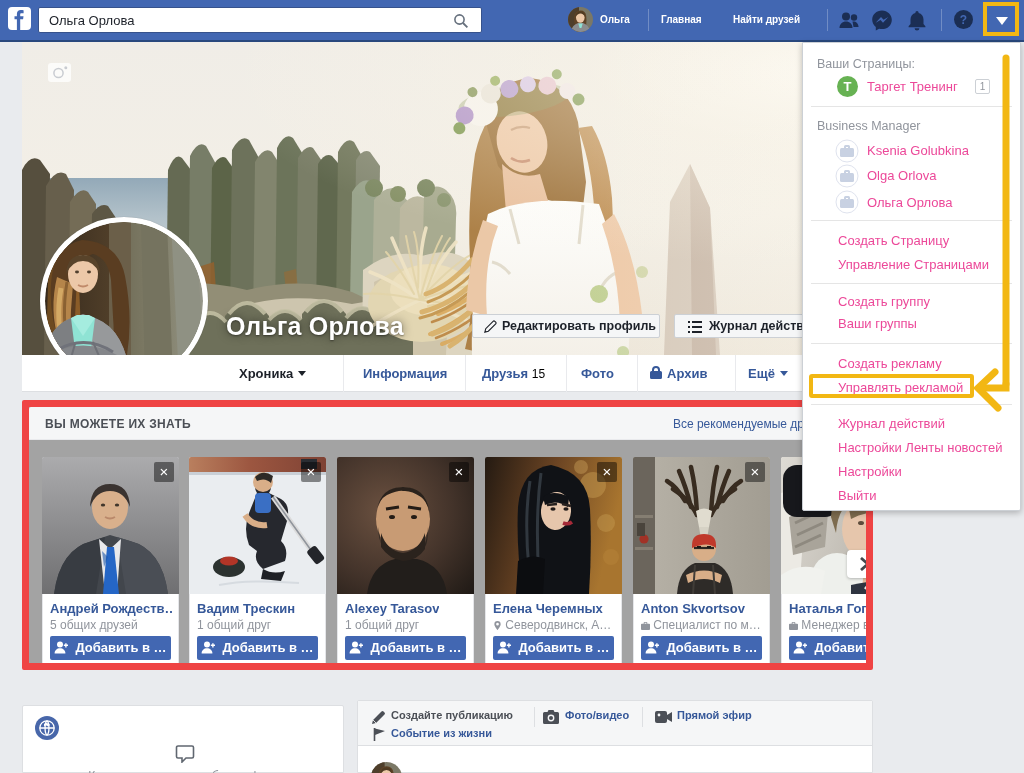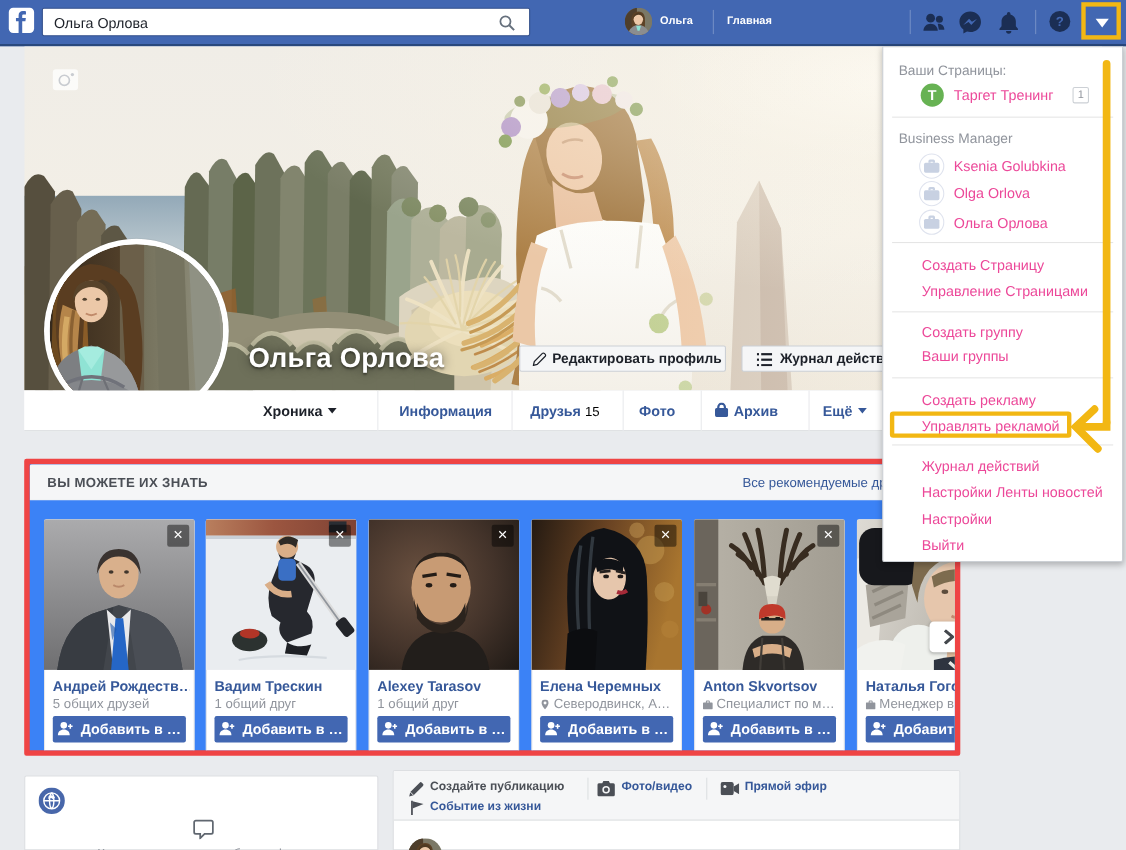--- a/index.html
+++ b/index.html
@@ -24,21 +24,21 @@
 .cbtn{position:absolute;top:314px;height:24px;background:#f5f6f7;border:1px solid #ccd0d5;border-radius:2px;font-size:12.5px;font-weight:bold;color:#1d2129;line-height:22px;white-space:nowrap;overflow:hidden}
 
 #ppic{position:absolute;left:40px;top:217px;width:168px;height:168px;border-radius:50%;background:#fff;box-shadow:0 0 1px rgba(0,0,0,.3)}
 #ppic svg{position:absolute;left:5px;top:5px;border-radius:50%}
 
 #tabs{position:absolute;left:22px;top:355px;width:980px;height:37px;background:#fff;border-bottom:1px solid #dddfe2}
 .tab{position:absolute;top:0;height:37px;line-height:37px;font-size:13px;font-weight:bold;color:#365899;white-space:nowrap}
 .tabsep{position:absolute;top:0;height:37px;width:1px;background:#e9eaed}
 .caret{display:inline-block;width:0;height:0;border-left:4px solid transparent;border-right:4px solid transparent;border-top:5px solid #365899;vertical-align:2px;margin-left:5px}
 
-#sugg{position:absolute;left:22px;top:417px;width:851px;height:270px;background:#3b82f6;border:5px solid #ef4444;border-radius:2px;overflow:hidden}
+#sugg{position:absolute;left:22px;top:400px;width:851px;height:270px;background:#a3a3a3;border:7px solid #ef4444;border-radius:2px;overflow:hidden}
 #sugghead{position:absolute;left:0;top:0;right:0;height:33px;background:#f5f6f7;border-bottom:1px solid #e9eaed;border-radius:2px 2px 0 0}
 #sugghead .t{position:absolute;left:16px;top:10px;font-size:12px;font-weight:bold;color:#4b4f56;letter-spacing:.3px}
 #sugghead .r{position:absolute;right:62px;top:10px;font-size:12px;color:#365899}
 .fcard{position:absolute;top:50px;width:137px;height:213px;background:#fff;border:1px solid #e5e6e9;border-radius:2px}
 .fcard .ph{position:absolute;left:-1px;top:-1px;width:137px;height:137px;overflow:hidden;border-radius:2px 2px 0 0}
 .fcard .xb{position:absolute;right:4px;top:4px;width:20px;height:20px;background:rgba(0,0,0,.45);border-radius:2px;color:#fff;font-size:15px;line-height:19px;text-align:center}
 .fcard .nm{position:absolute;left:7px;top:143px;font-size:13px;font-weight:bold;color:#365899;white-space:nowrap;overflow:hidden;max-width:124px}
 .fcard .sub{position:absolute;left:7px;top:160px;font-size:12px;color:#90949c;white-space:nowrap;overflow:hidden;max-width:124px}
 .fcard .btn{position:absolute;left:7px;top:178px;width:121px;height:24px;background:#4267b2;border-radius:2px;color:#fff;font-size:13px;font-weight:bold;text-align:center;line-height:24px;white-space:nowrap;overflow:hidden}
 #nextbtn{position:absolute;left:818px;top:143px;width:34px;height:28px;background:#fff;border-radius:4px;box-shadow:0 1px 3px rgba(0,0,0,.25);text-align:center}
@@ -73,20 +73,21 @@
         <rect width="11" height="25" fill="#4e3e2b"></rect>
         <path d="M12.5 3.5 Q7 3.5 6 10 Q5.5 15 7.5 19.5 L9 25 L17 25 Q19 16 18.2 9 Q17.5 3.5 12.5 3.5 Z" fill="#5d4226"></path>
         <ellipse cx="12.3" cy="10.5" rx="4.3" ry="5.2" fill="#ecc8a8"></ellipse>
         <path d="M12.5 4.5 Q8 4.5 7.5 10 Q9.5 6.5 12.5 6.5 Q15.5 6.5 17 10 Q16.8 4.5 12.5 4.5 Z" fill="#4f3a22"></path>
         <path d="M2.5 25 Q4.5 17.5 10 16 L15 16 Q20.5 17.5 22.5 25 Z" fill="#8b8d8f"></path>
         <path d="M10.3 16.5 L14.7 16.5 L13.4 21 L11.6 21 Z" fill="#8fe3d4"></path>
       </svg></div>
   <div class="navtxt" style="left:600px">Ольга</div>
   <div class="navsep" style="left:648px"></div>
   <div class="navtxt" style="left:661px">Главная</div>
+  <div class="navtxt" style="left:733px">Найти друзей</div>
   <div class="navsep" style="left:827px"></div>
   <svg class="navico" style="left:838px" width="22" height="22" viewBox="0 0 22 22">
       <g fill="#1b2e54">
         <circle cx="8" cy="7.5" r="4"></circle>
         <path d="M1.5 19c0-4 3-6.5 6.5-6.5s6.5 2.5 6.5 6.5z"></path>
         <circle cx="16" cy="8.5" r="3.2"></circle>
         <path d="M14.5 12.6c3-.5 6 1.6 6 5.4h-5z"></path>
       </g>
     </svg>
   <svg class="navico" style="left:871px" width="22" height="22" viewBox="0 0 22 22">

